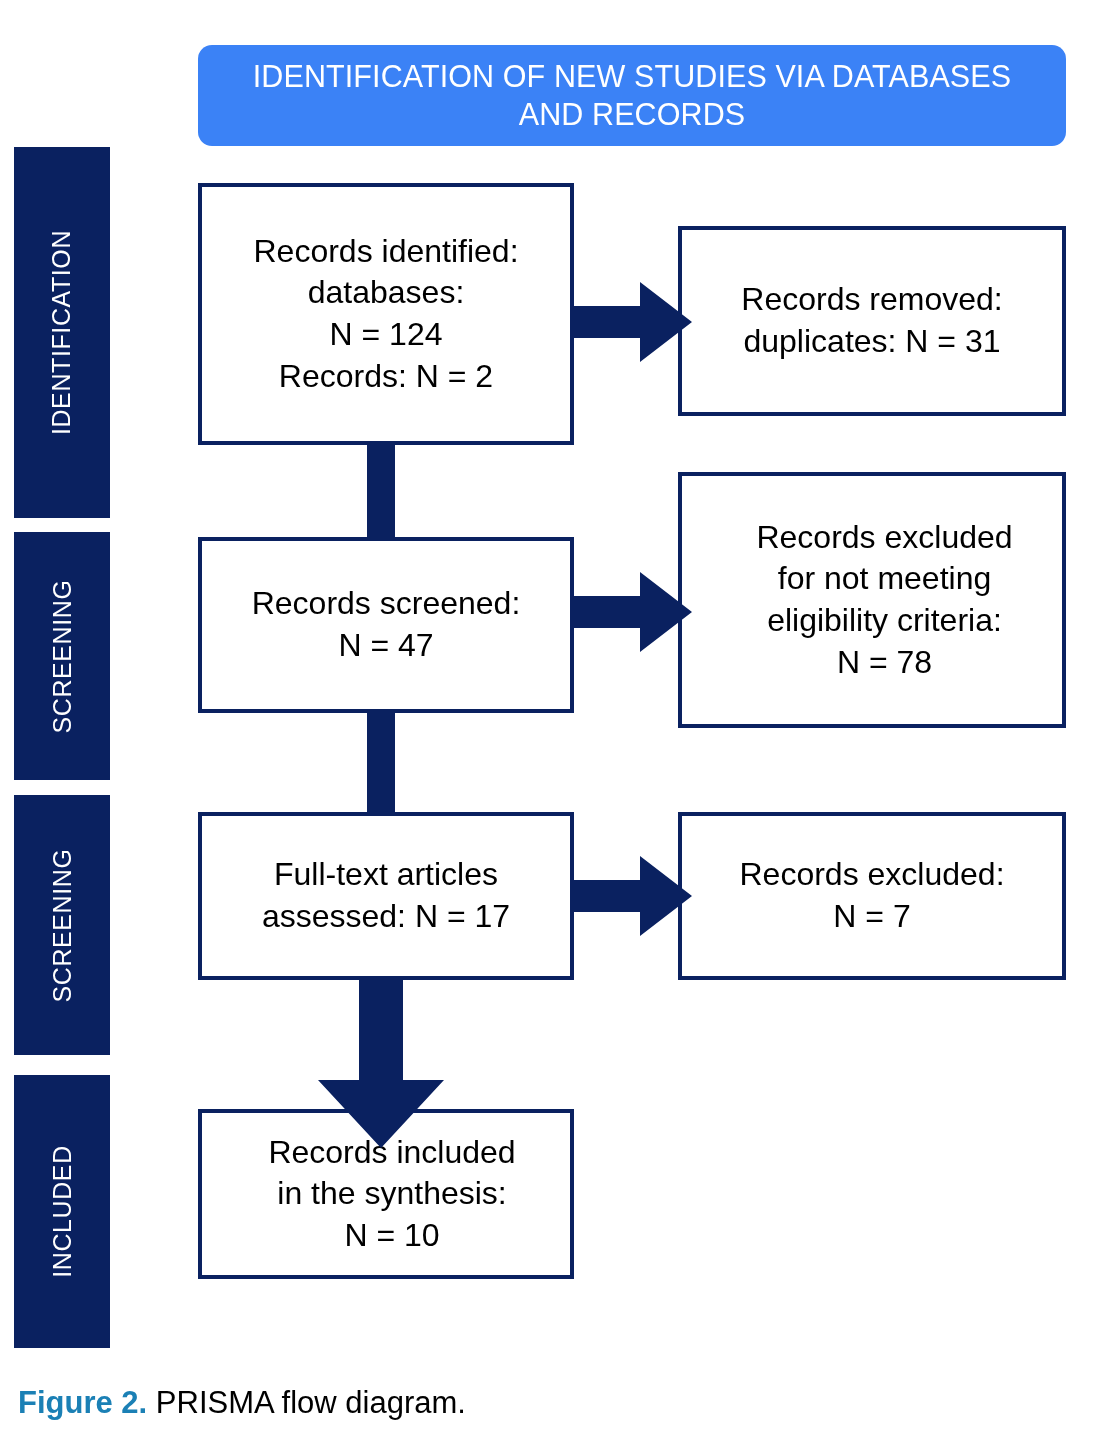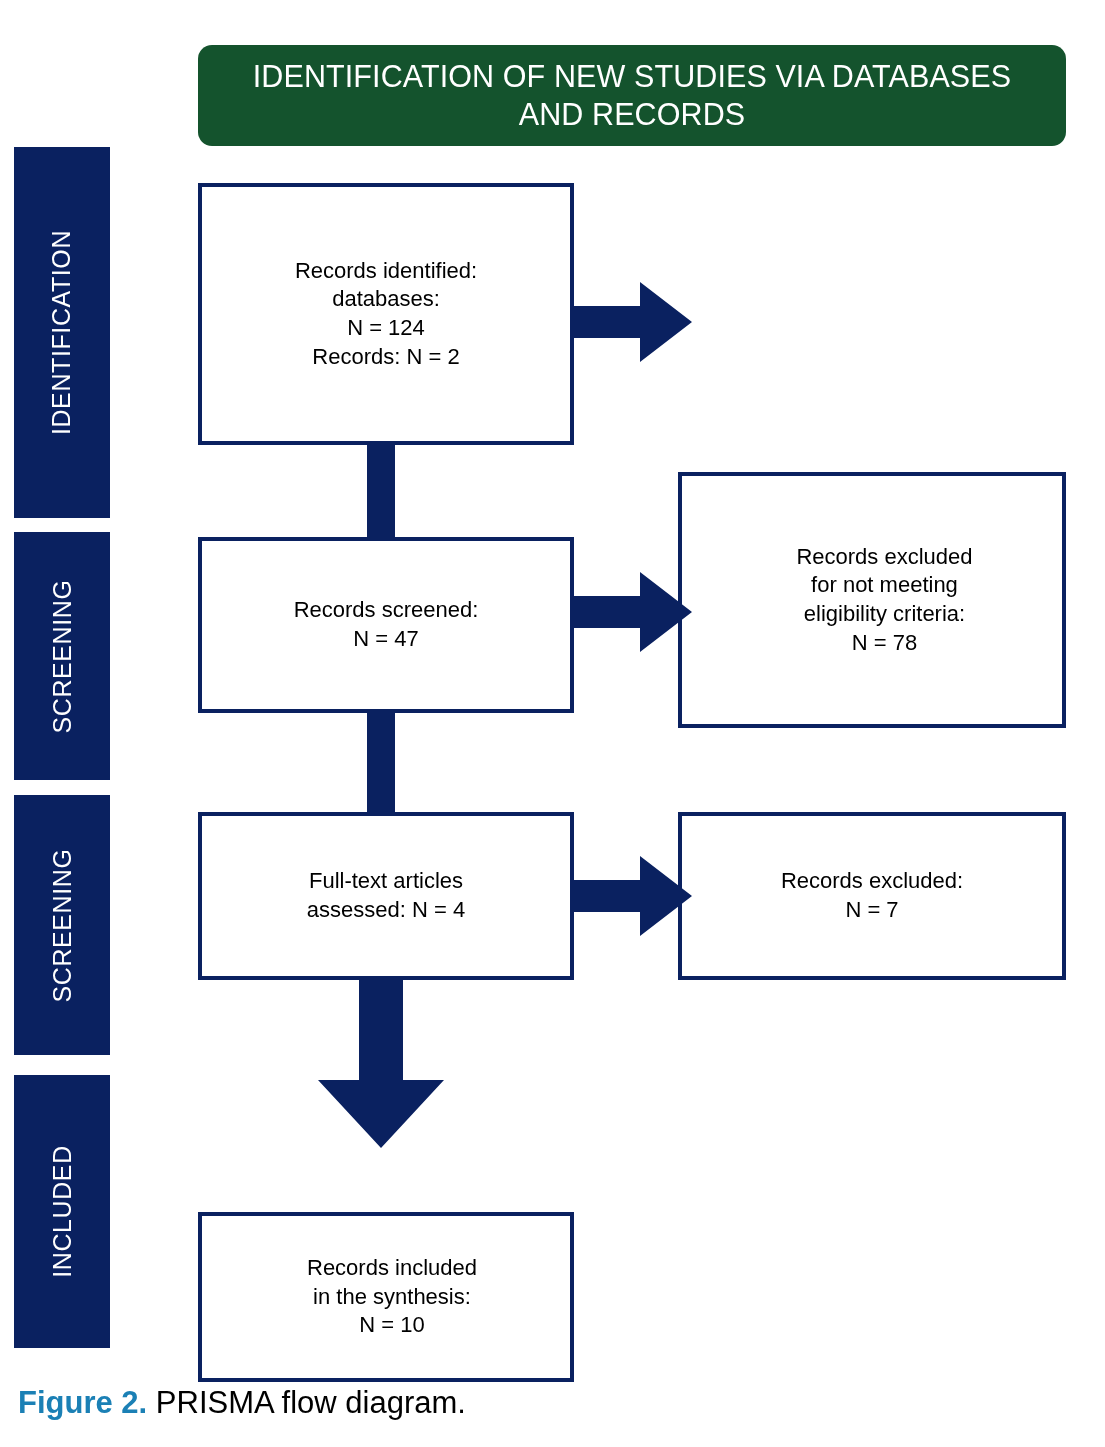--- a/index.html
+++ b/index.html
@@ -23,21 +23,21 @@
     height: 1447px;
   }
 
   
   .header-banner {
     position: absolute;
     left: 198px;
     top: 45px;
     width: 868px;
     height: 101px;
-    background: #14532d;
+    background: #3b82f6;
     border-radius: 14px;
     display: flex;
     align-items: center;
     justify-content: center;
     box-sizing: border-box;
     padding: 0 26px;
   }
   .header-banner-text {
     color: #ffffff;
     font-size: 30.5px;
@@ -74,35 +74,35 @@
     position: absolute;
     background: #ffffff;
     border: 4px solid #0a2160;
     box-sizing: border-box;
     display: flex;
     align-items: center;
     justify-content: center;
     padding: 6px 10px;
   }
   .flow-box-text {
-    font-size: 22px;
+    font-size: 32px;
     line-height: 1.30;
     text-align: center;
     color: #000000;
     white-space: pre-line;
     font-weight: 400;
   }
 
   #box-identified  { left: 198px; top: 183px; width: 376px; height: 262px; }
   #box-duplicates  { left: 678px; top: 226px; width: 388px; height: 190px; }
   #box-screened    { left: 198px; top: 537px; width: 376px; height: 176px; }
   #box-excluded-elig { left: 678px; top: 472px; width: 388px; height: 256px; padding-left: 35px; }
   #box-fulltext    { left: 198px; top: 812px; width: 376px; height: 168px; }
   #box-excluded    { left: 678px; top: 812px; width: 388px; height: 168px; }
-  #box-included    { left: 198px; top: 1212px; width: 376px; height: 170px; padding-left: 22px; }
+  #box-included    { left: 198px; top: 1109px; width: 376px; height: 170px; padding-left: 22px; }
 
   
   .connector-v {
     position: absolute;
     background: #0a2160;
     width: 28px;
   }
   #connector-identified-screened { left: 367px; top: 441px; height: 100px; }
   #connector-screened-fulltext   { left: 367px; top: 709px; height: 107px; }
 
@@ -153,36 +153,40 @@
     <span class="stage-bar-label">INCLUDED</span>
   </div>
 
   <div class="flow-box" id="box-identified">
     <div class="flow-box-text">Records identified:
 databases:
 N = 124
 Records: N = 2</div>
   </div>
 
+  <div class="flow-box" id="box-duplicates">
+    <div class="flow-box-text">Records removed:
+duplicates: N = 31</div>
+  </div>
 
   <div class="flow-box" id="box-screened">
     <div class="flow-box-text">Records screened:
 N = 47</div>
   </div>
 
   <div class="flow-box" id="box-excluded-elig">
     <div class="flow-box-text">Records excluded
 for not meeting
 eligibility criteria:
 N = 78</div>
   </div>
 
   <div class="flow-box" id="box-fulltext">
     <div class="flow-box-text">Full-text articles
-assessed: N = 4</div>
+assessed: N = 17</div>
   </div>
 
   <div class="flow-box" id="box-excluded">
     <div class="flow-box-text">Records excluded:
 N = 7</div>
   </div>
 
   <div class="flow-box" id="box-included">
     <div class="flow-box-text">Records included
 in the synthesis:

